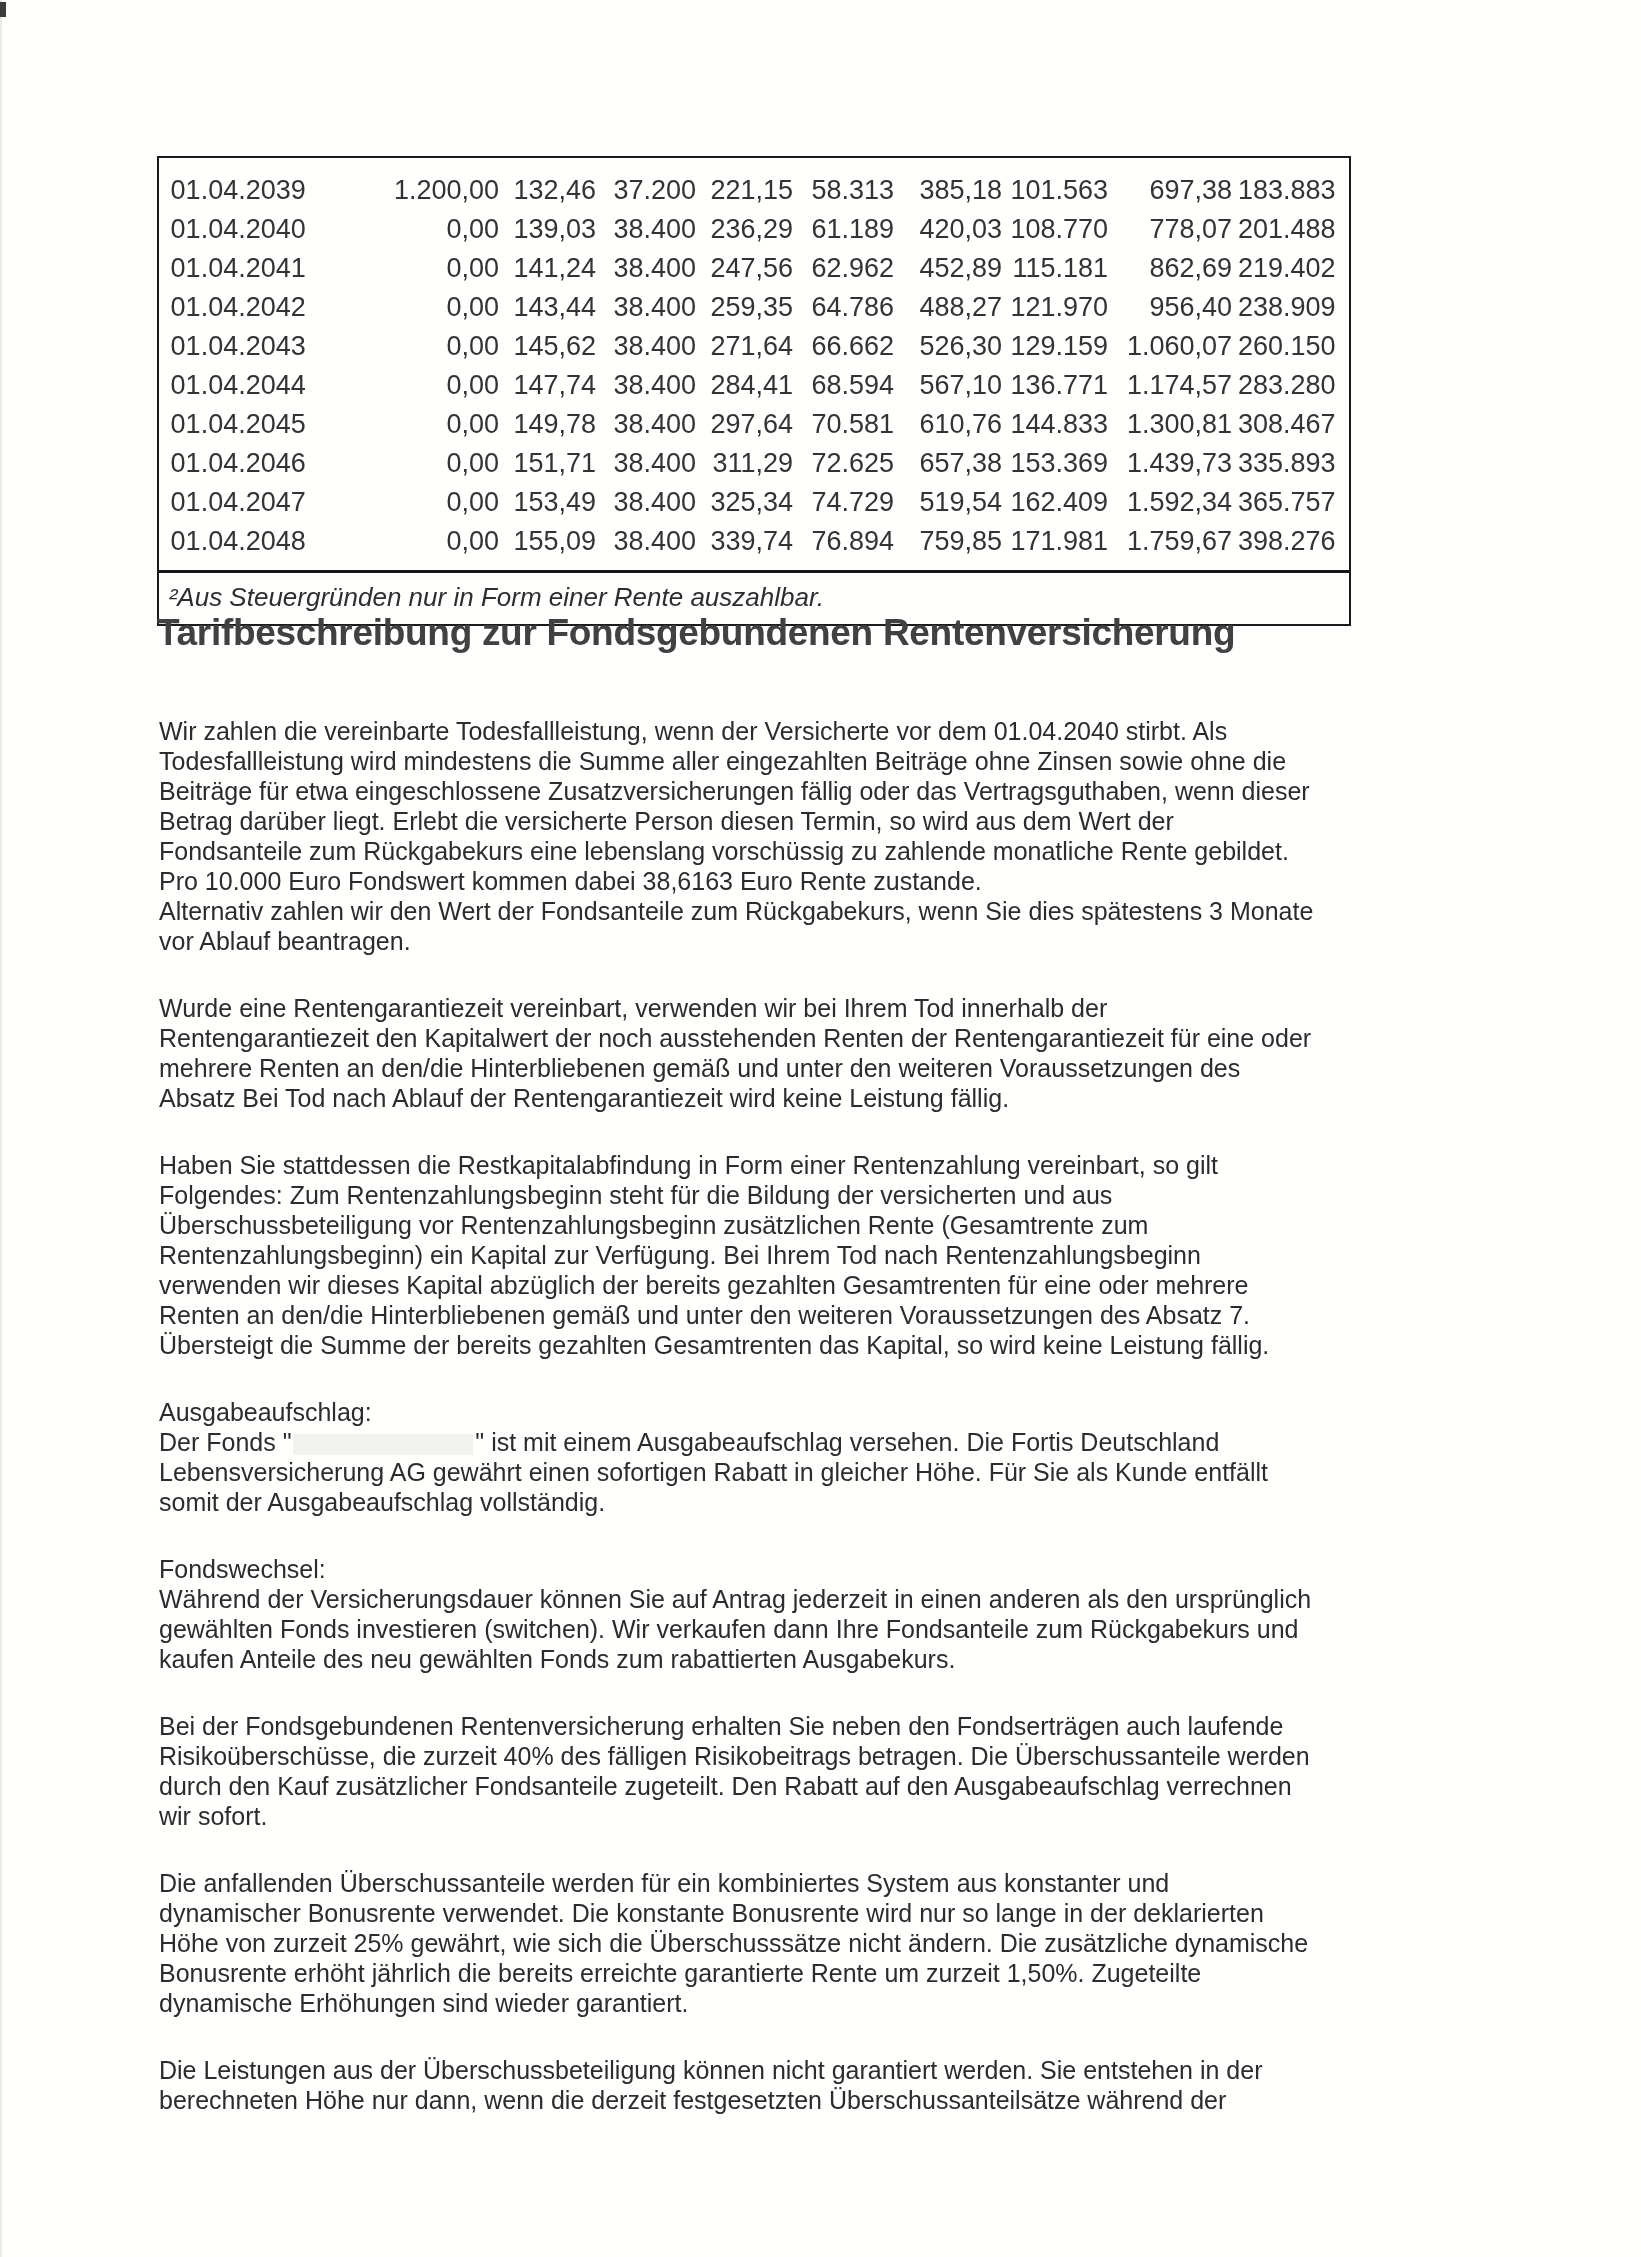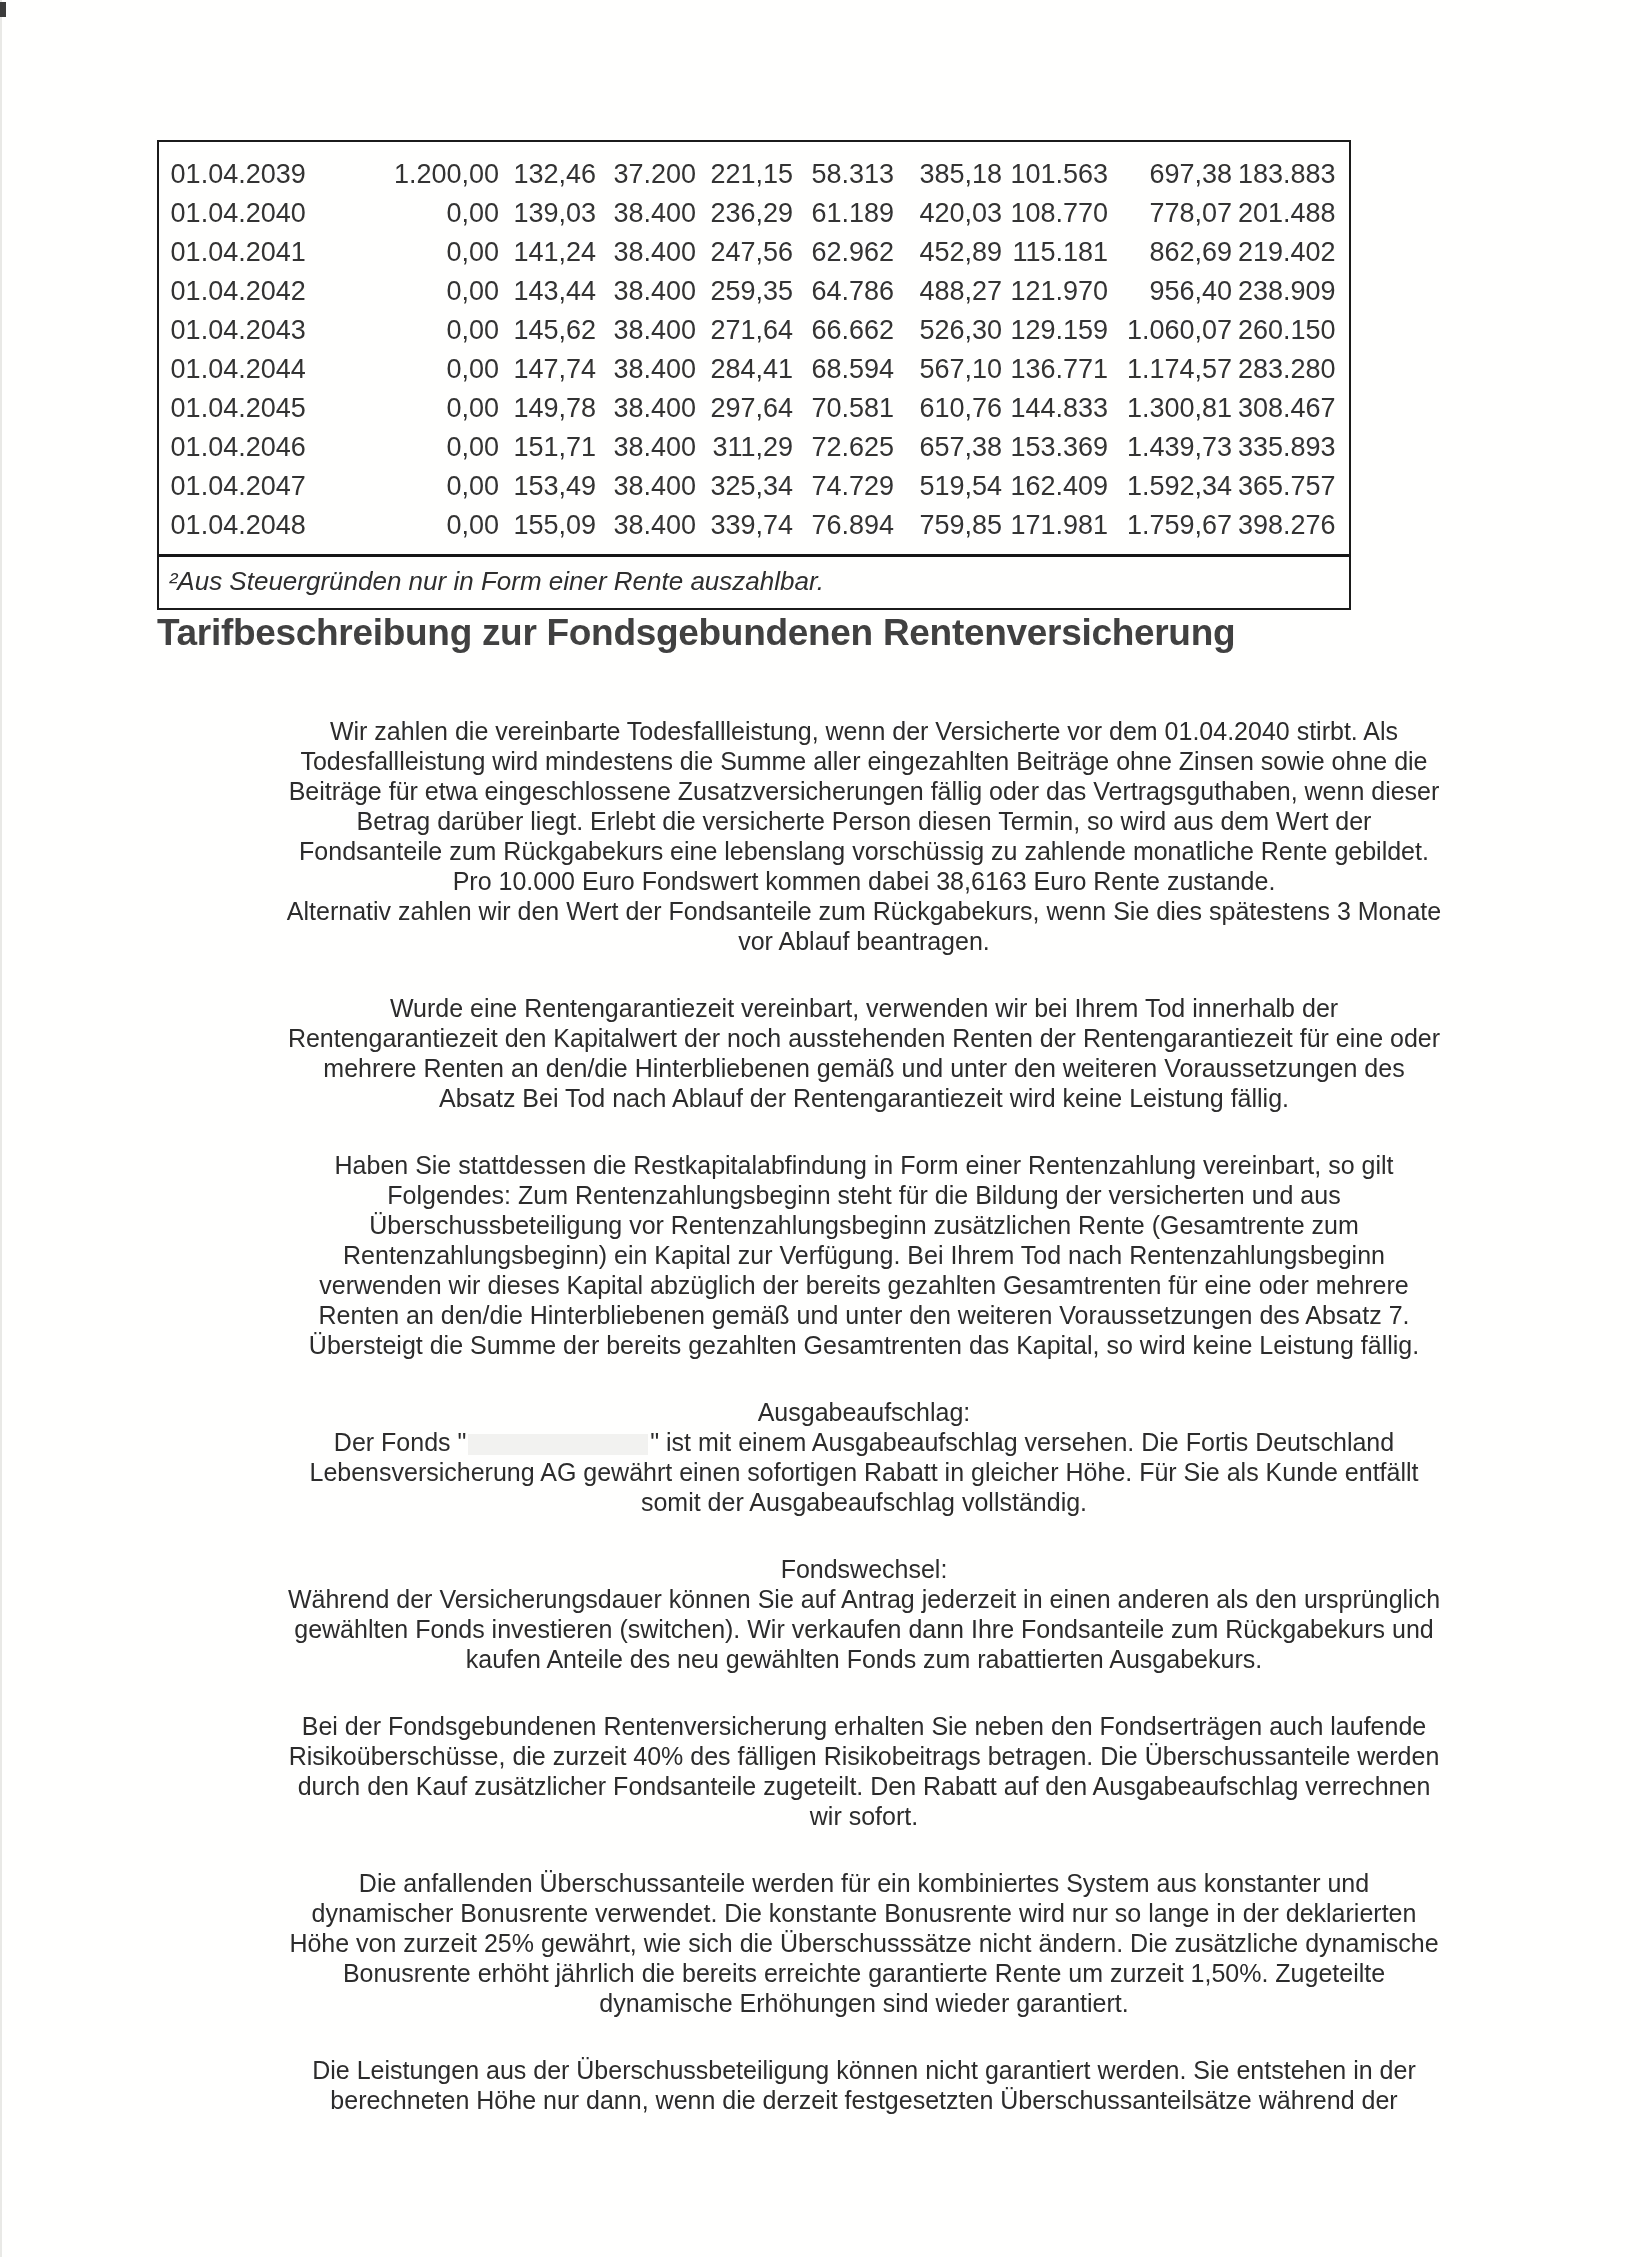--- a/index.html
+++ b/index.html
@@ -10,21 +10,21 @@
     color:#2d2d2d;
     position:relative;
     overflow:hidden;
   }
   .page{position:absolute;inset:0;background:#fffffe;}
   .scan-mark{position:absolute;left:0;top:1.9px;width:5.8px;height:15.4px;background:#3c3c3c;}
   .scan-edge{position:absolute;left:0;top:0;width:1.9px;height:100%;background:#e9e9e6;}
 
   
   .ins-table{
-    position:absolute;left:157px;top:140px;width:1190px;
+    position:absolute;left:157px;top:156px;width:1190px;
     border:2.9px solid #1b1b1b;background:#fffffe;
   }
   .t-body{padding:12.6px 0 9.7px 0;}
   .t-row{
     display:grid;
     grid-template-columns:182px 162px 97px 100px 97px 101px 108px 106px 124px 1fr;
     height:39px;align-items:center;
     font-size:27px;color:#333;
   }
   .t-row .cell{text-align:right;padding-right:3.9px;white-space:nowrap;}
@@ -40,21 +40,21 @@
   
   .heading{
     position:absolute;left:157px;top:612px;
     font-size:37px;font-weight:bold;color:#414141;
     letter-spacing:-0.3px;white-space:nowrap;
   }
 
   
   .textcol{
     position:absolute;left:159px;top:716px;width:1410px;
-    font-size:25px;line-height:30px;color:#2c2c2c;text-align:center;
+    font-size:25px;line-height:30px;color:#2c2c2c;
   }
   .para{margin:0 0 37px 0;}
   .lines{white-space:pre-line;}
   .line{white-space:nowrap;}
   .redacted{
     display:inline-block;width:180px;height:21px;
     background:#f2f2f0;vertical-align:middle;margin:0 1.9px;
   }
 </style>
 </head>

